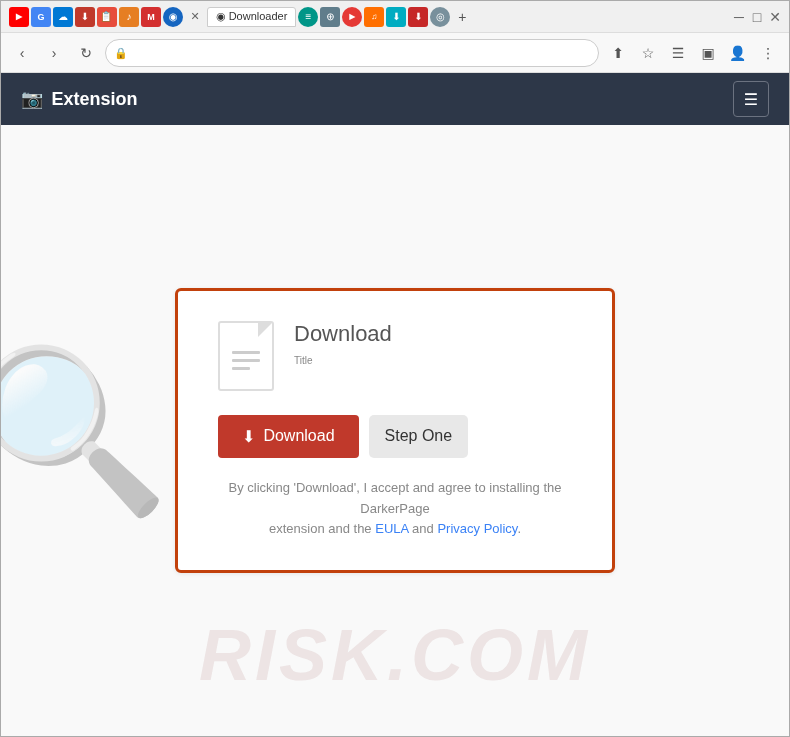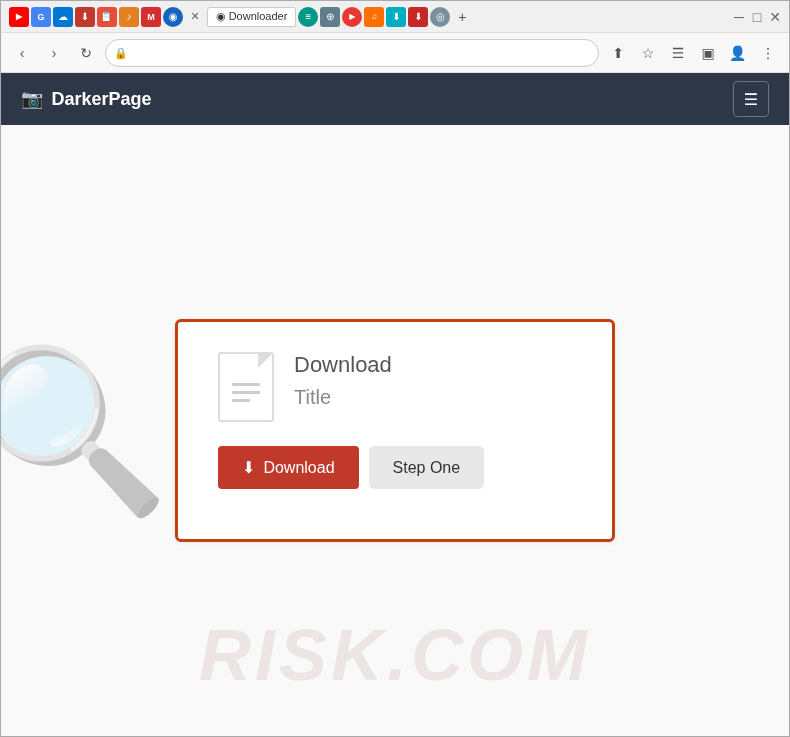--- a/index.html
+++ b/index.html
@@ -315,21 +315,21 @@
     }
 
     .card-title {
       font-size: 22px;
       font-weight: 500;
       color: #555;
       margin-bottom: 8px;
     }
 
     .card-subtitle {
-      font-size: 20px;
+      font-size: 10px;
       color: #888;
       margin-bottom: 4px;
     }
 
     .card-note {
       font-size: 13px;
       color: #999;
     }
 
     .card-actions {
@@ -350,21 +350,21 @@
       align-items: center;
       gap: 8px;
       font-weight: 500;
     }
 
     .step-one-btn {
       background: #e8e8e8;
       color: #333;
       border: none;
       border-radius: 5px;
-      padding: 12px 24px;
+      padding: 12px 16px;
       font-size: 16px;
       cursor: pointer;
       font-weight: 500;
     }
 
     .card-legal {
       text-align: center;
       font-size: 13px;
       color: #888;
       line-height: 1.6;
@@ -426,21 +426,21 @@
       <button class="toolbar-icon">☰</button>
       <button class="toolbar-icon">▣</button>
       <button class="toolbar-icon">👤</button>
       <button class="toolbar-icon">⋮</button>
     </div>
   </div>
 
   <div class="app-navbar">
     <div class="app-brand">
       <span class="brand-icon">📷</span>
-      <span>DarkerPage</span>
+      <span>Extension</span>
     </div>
     <button class="hamburger-btn">☰</button>
   </div>
 
   <div class="main-content">
 
     <div class="watermark-magnifier">🔍</div>
 
     <div class="watermark-text">RISK.COM</div>
 
@@ -461,17 +461,24 @@
       </div>
 
       <div class="card-actions">
         <button class="download-btn">
           <span>⬇</span>
           <span>Download</span>
         </button>
         <button class="step-one-btn">Step One</button>
       </div>
 
+      <div class="card-legal">
+        <span>By clicking 'Download', I accept and agree to installing the DarkerPage</span><br>
+        <span>extension and the</span>
+        <a href="#">EULA</a>
+        <span> </span><span>and</span>
+        <a href="#">Privacy Policy</a><span>.</span>
+      </div>
 
     </div>
   </div>
 
 </div>
 
 </body></html>

